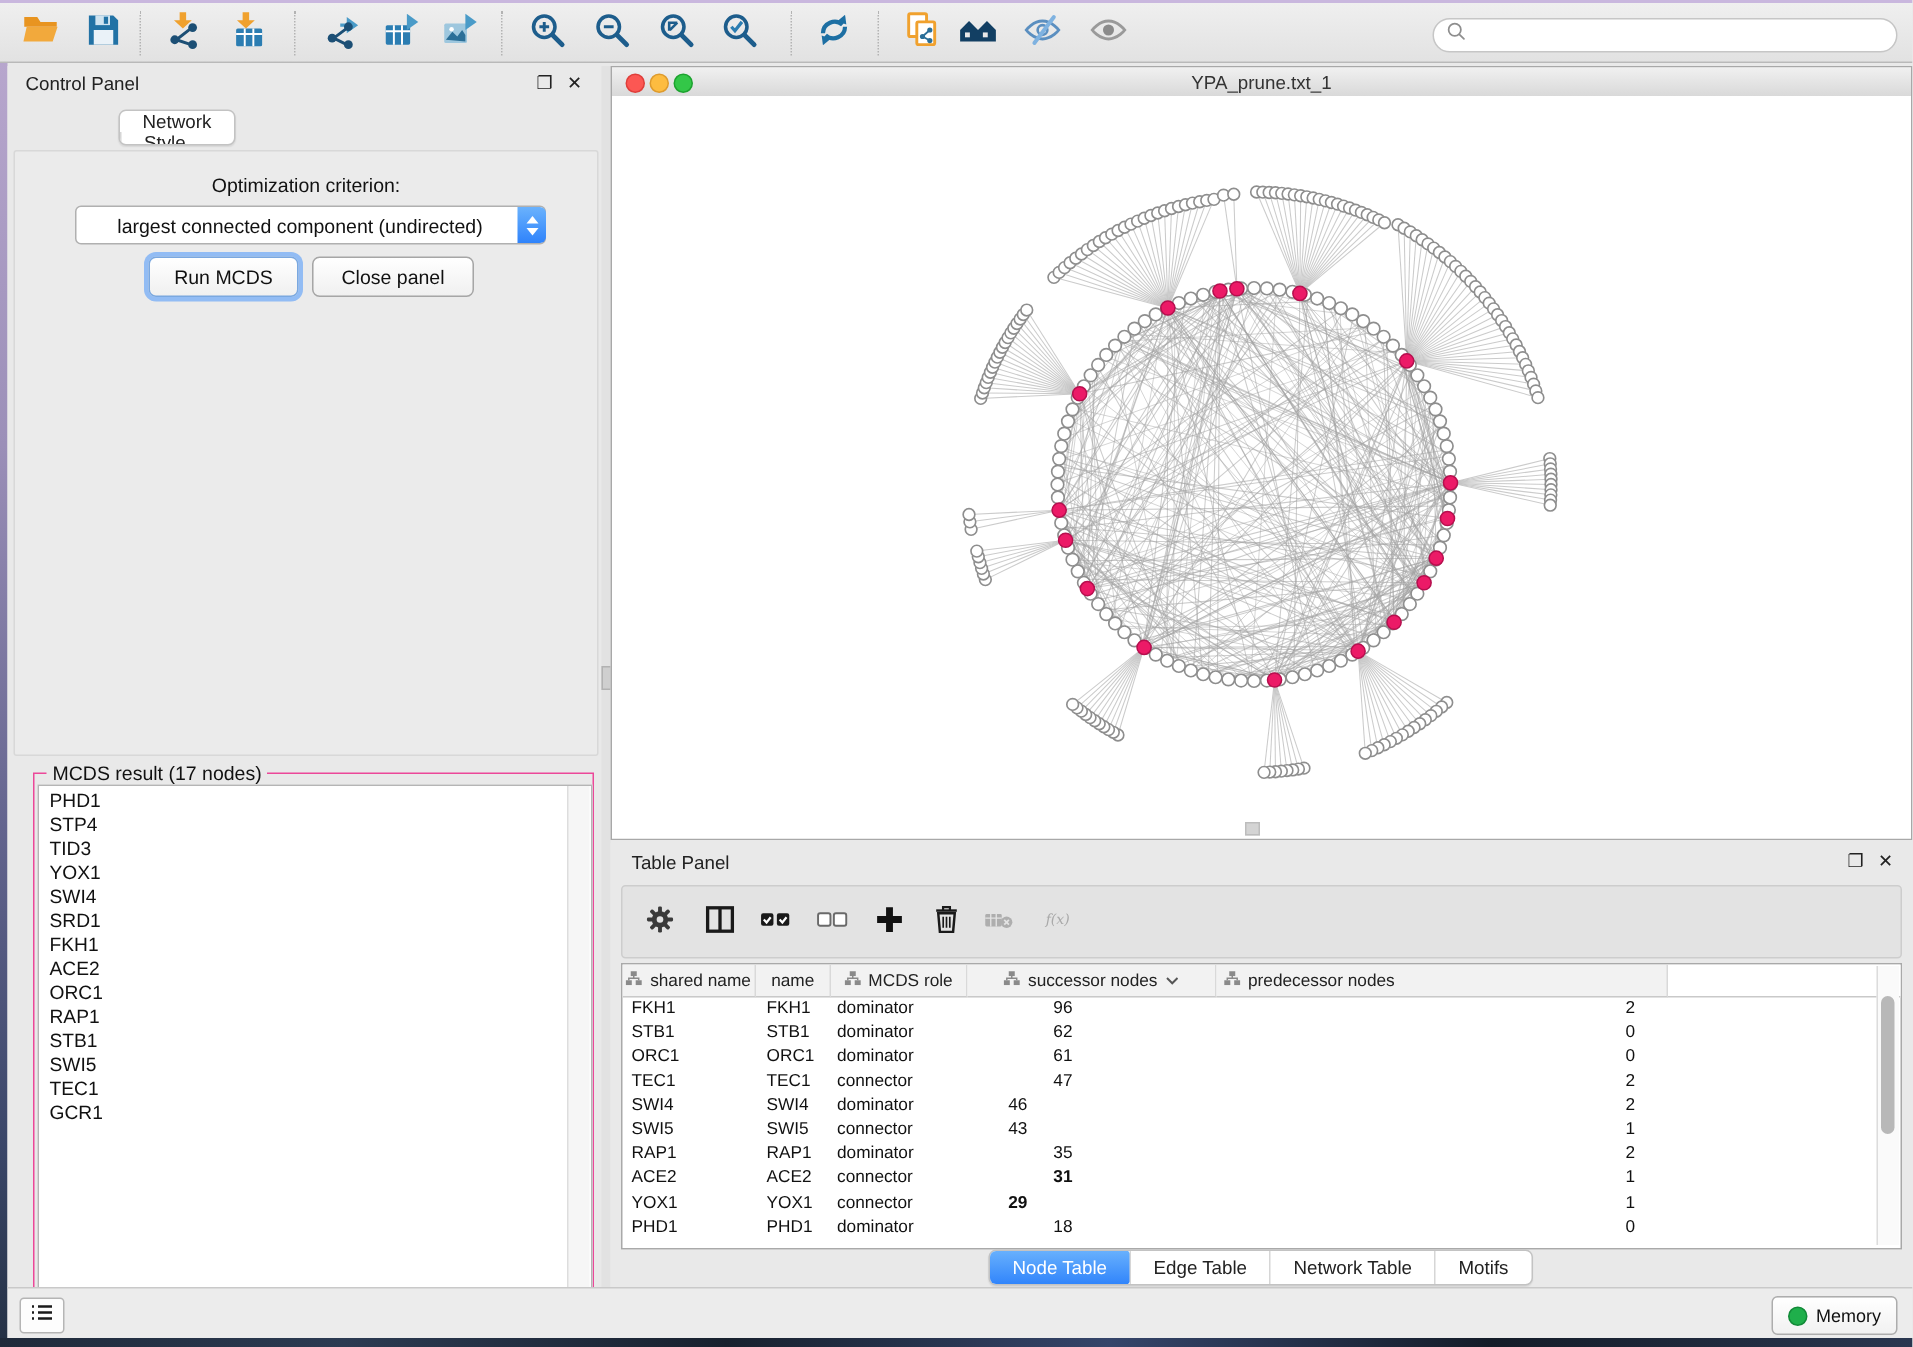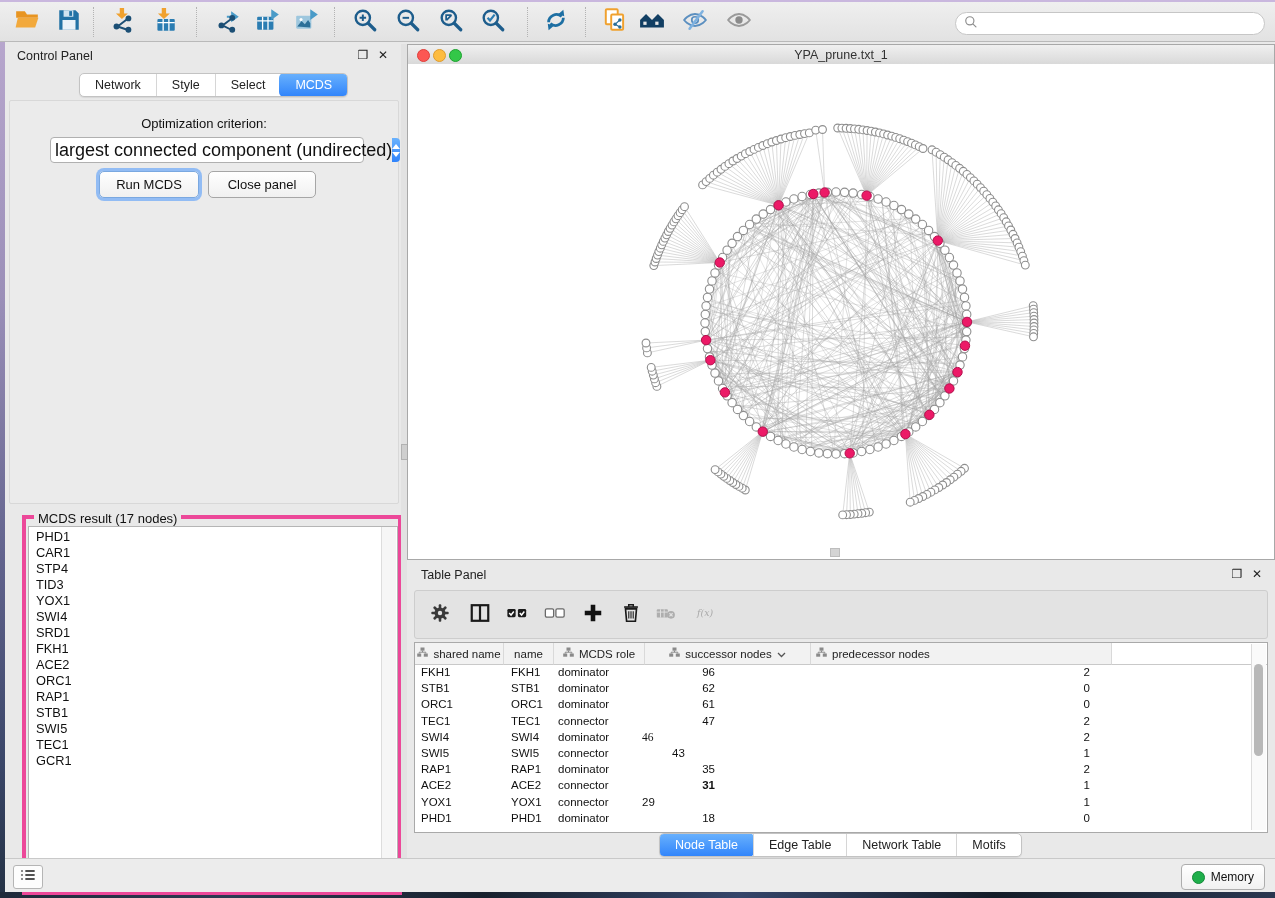--- a/index.html
+++ b/index.html
@@ -26,36 +26,36 @@
   #control-panel{left:5px;top:44px;width:396px;height:814px;background:#e9e9e9;}
   #cp-header{position:absolute;left:0;top:0;width:100%;height:26px;}
   #cp-title{position:absolute;left:12px;top:5px;font-size:12.5px;color:#222;}
   .win-ctl{position:absolute;top:4px;font-size:12px;color:#222;width:16px;text-align:center;}
   #cp-float{right:30px;}  #cp-close{right:10px;font-weight:bold;}
   .seg-tabs{position:absolute;display:inline-flex;background:#fff;border:1px solid #c3c3c3;border-radius:5px;
     height:22px;align-items:stretch;overflow:hidden;box-shadow:0 1px 1px rgba(0,0,0,.08);}
   .seg{display:flex;align-items:center;padding:0 15px;font-size:12.5px;color:#222;border-left:1px solid #d6d6d6;}
   .seg:first-child{border-left:none;}
   .seg.active{background:linear-gradient(#6ab2fd,#2f83fb);color:#fff;border-left:none;border-radius:5px;margin:-1px;padding:0 16px;}
-  #cp-tabs{left:74px;top:29px;}
+  #cp-tabs{left:74px;top:29px;flex-direction:column;}
   #cp-body{position:absolute;left:4px;top:56px;width:388px;height:402px;background:#ebebeb;
     border:1px solid #d8d8d8;border-radius:2px;}
   #opt-label{position:absolute;left:0;top:15px;width:100%;text-align:center;font-size:13px;color:#111;}
   #criterion-select{position:absolute;left:40px;top:36px;width:312px;height:24px;background:#fff;
     border:1px solid #b0b0b0;border-radius:4px;display:flex;align-items:center;}
-  #criterion-select .val{flex:1;text-align:center;font-size:18px;color:#111;padding-left:4px;white-space:nowrap;}
+  #criterion-select .val{flex:1;text-align:center;font-size:13px;color:#111;padding-left:4px;white-space:nowrap;}
   #criterion-select .stepper{width:19px;height:24px;margin-right:-1px;border-radius:0 4px 4px 0;
     background:linear-gradient(#6ab2fd,#2f83fb);display:flex;flex-direction:column;align-items:center;justify-content:center;gap:3px;}
   .tri-up{width:0;height:0;border-left:4px solid transparent;border-right:4px solid transparent;border-bottom:5px solid #fff;}
   .tri-dn{width:0;height:0;border-left:4px solid transparent;border-right:4px solid transparent;border-top:5px solid #fff;}
   .pbtn{position:absolute;height:25px;background:linear-gradient(#ffffff,#f0f0f0);border:1px solid #a6a6a6;
     border-radius:5px;font-size:13px;color:#111;display:flex;align-items:center;justify-content:center;}
   #run-mcds{left:89px;top:70px;width:98px;box-shadow:0 0 0 3px rgba(72,149,251,.55);border-color:#7aa8e0;}
   #close-panel{left:198px;top:70px;width:106px;}
-  #mcds-group{position:absolute;left:12px;top:414px;width:372px;height:372px;border:4px solid #ec4899;}
+  #mcds-group{position:absolute;left:12px;top:414px;width:372px;height:372px;border:1px solid #ec4899;}
   #mcds-legend{position:absolute;left:8px;top:-8px;background:#e9e9e9;padding:0 4px;font-size:13px;color:#111;}
   #mcds-list{position:absolute;left:2px;top:7px;width:368px;height:362px;background:#fff;border:1px solid #b5b5b5;overflow:hidden;}
   .mcds-item{font-size:12.8px;line-height:16px;color:#111;padding-left:7px;}
   .mcds-item:first-child{margin-top:2px;}
   #mcds-scroll{position:absolute;right:2px;top:8px;width:14px;height:360px;background:#f6f6f6;border-left:1px solid #ddd;}
   
   #v-split{left:401px;top:44px;width:6px;height:814px;background:#e2e2e2;}
   #v-split-handle{position:absolute;left:0;top:400px;width:5px;height:14px;background:#cfcfcf;border:1px solid #b2b2b2;}
   
   #network-window{left:407px;top:44px;width:868px;height:516px;border:1px solid #a8a8a8;background:#fff;}
@@ -281,21 +281,20 @@
           <span class="tri-up"></span>
           <span class="tri-dn"></span>
         </span>
     </div>
     <div class="pbtn" id="run-mcds">Run MCDS</div>
     <div class="pbtn" id="close-panel">Close panel</div>
     <div id="mcds-group">
       <span id="mcds-legend">MCDS result (17 nodes)</span>
       <div id="mcds-list">
           <div class="mcds-item">PHD1</div>
-          <div class="mcds-item">CAR1</div>
           <div class="mcds-item">STP4</div>
           <div class="mcds-item">TID3</div>
           <div class="mcds-item">YOX1</div>
           <div class="mcds-item">SWI4</div>
           <div class="mcds-item">SRD1</div>
           <div class="mcds-item">FKH1</div>
           <div class="mcds-item">ACE2</div>
           <div class="mcds-item">ORC1</div>
           <div class="mcds-item">RAP1</div>
           <div class="mcds-item">STB1</div>
@@ -1266,21 +1265,21 @@
           <div class="td" style="width: 88px; text-align: left; box-sizing: border-box; padding-left: 6px;">TEC1</div>
           <div class="td" style="width: 49px; text-align: left; box-sizing: border-box; padding-left: 8px;">TEC1</div>
           <div class="td" style="width: 90px; text-align: left; box-sizing: border-box; padding-left: 6px;">connector</div>
           <div class="td" style="width: 165px; text-align: right; box-sizing: border-box; padding-right: 92px;">47</div>
           <div class="td" style="width: 295px; text-align: right; box-sizing: border-box; padding-right: 12px;">2</div>
         </div>
         <div class="tr">
           <div class="td" style="width: 88px; text-align: left; box-sizing: border-box; padding-left: 6px;">SWI4</div>
           <div class="td" style="width: 49px; text-align: left; box-sizing: border-box; padding-left: 8px;">SWI4</div>
           <div class="td" style="width: 90px; text-align: left; box-sizing: border-box; padding-left: 6px;">dominator</div>
-          <div class="td" style="width: 165px; text-align: left; box-sizing: border-box; padding-right: 92px; font-family: Liberation Serif, serif;">46</div>
+          <div class="td" style="width: 165px; text-align: center; box-sizing: border-box; padding-right: 92px;">46</div>
           <div class="td" style="width: 295px; text-align: right; box-sizing: border-box; padding-right: 12px;">2</div>
         </div>
         <div class="tr">
           <div class="td" style="width: 88px; text-align: left; box-sizing: border-box; padding-left: 6px;">SWI5</div>
           <div class="td" style="width: 49px; text-align: left; box-sizing: border-box; padding-left: 8px;">SWI5</div>
           <div class="td" style="width: 90px; text-align: left; box-sizing: border-box; padding-left: 6px;">connector</div>
           <div class="td" style="width: 165px; text-align: center; box-sizing: border-box; padding-right: 92px;">43</div>
           <div class="td" style="width: 295px; text-align: right; box-sizing: border-box; padding-right: 12px;">1</div>
         </div>
         <div class="tr">
@@ -1294,21 +1293,21 @@
           <div class="td" style="width: 88px; text-align: left; box-sizing: border-box; padding-left: 6px;">ACE2</div>
           <div class="td" style="width: 49px; text-align: left; box-sizing: border-box; padding-left: 8px;">ACE2</div>
           <div class="td" style="width: 90px; text-align: left; box-sizing: border-box; padding-left: 6px;">connector</div>
           <div class="td" style="width: 165px; text-align: right; box-sizing: border-box; padding-right: 92px; font-weight: bold;">31</div>
           <div class="td" style="width: 295px; text-align: right; box-sizing: border-box; padding-right: 12px;">1</div>
         </div>
         <div class="tr">
           <div class="td" style="width: 88px; text-align: left; box-sizing: border-box; padding-left: 6px;">YOX1</div>
           <div class="td" style="width: 49px; text-align: left; box-sizing: border-box; padding-left: 8px;">YOX1</div>
           <div class="td" style="width: 90px; text-align: left; box-sizing: border-box; padding-left: 6px;">connector</div>
-          <div class="td" style="width: 165px; text-align: left; box-sizing: border-box; padding-right: 92px;">29</div>
+          <div class="td" style="width: 165px; text-align: center; box-sizing: border-box; padding-right: 92px; font-weight: bold;">29</div>
           <div class="td" style="width: 295px; text-align: right; box-sizing: border-box; padding-right: 12px;">1</div>
         </div>
         <div class="tr">
           <div class="td" style="width: 88px; text-align: left; box-sizing: border-box; padding-left: 6px;">PHD1</div>
           <div class="td" style="width: 49px; text-align: left; box-sizing: border-box; padding-left: 8px;">PHD1</div>
           <div class="td" style="width: 90px; text-align: left; box-sizing: border-box; padding-left: 6px;">dominator</div>
           <div class="td" style="width: 165px; text-align: right; box-sizing: border-box; padding-right: 92px;">18</div>
           <div class="td" style="width: 295px; text-align: right; box-sizing: border-box; padding-right: 12px;">0</div>
         </div>
       </div>

